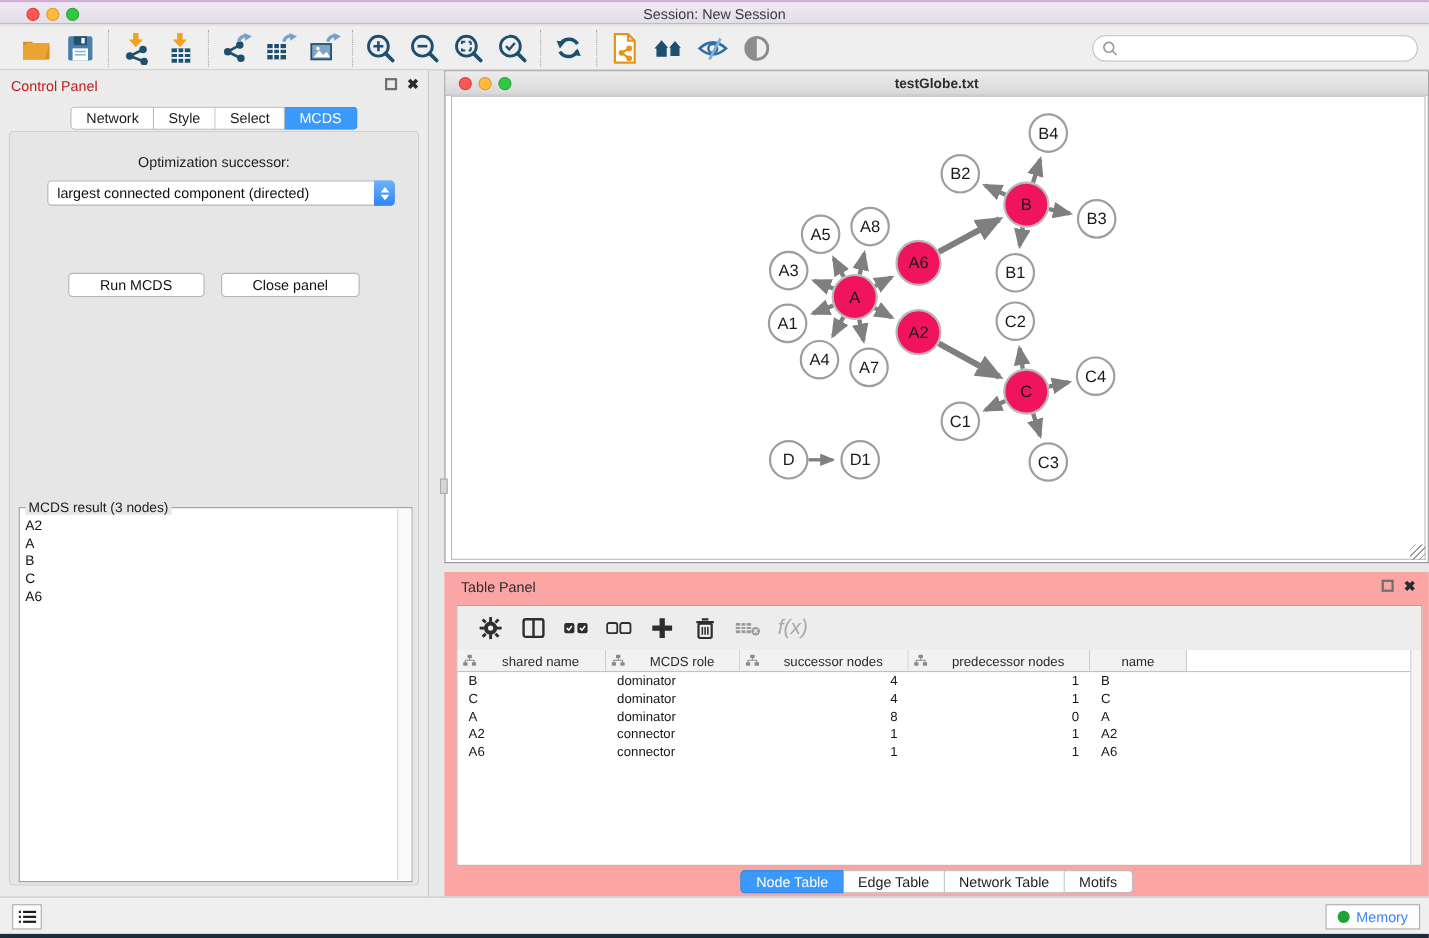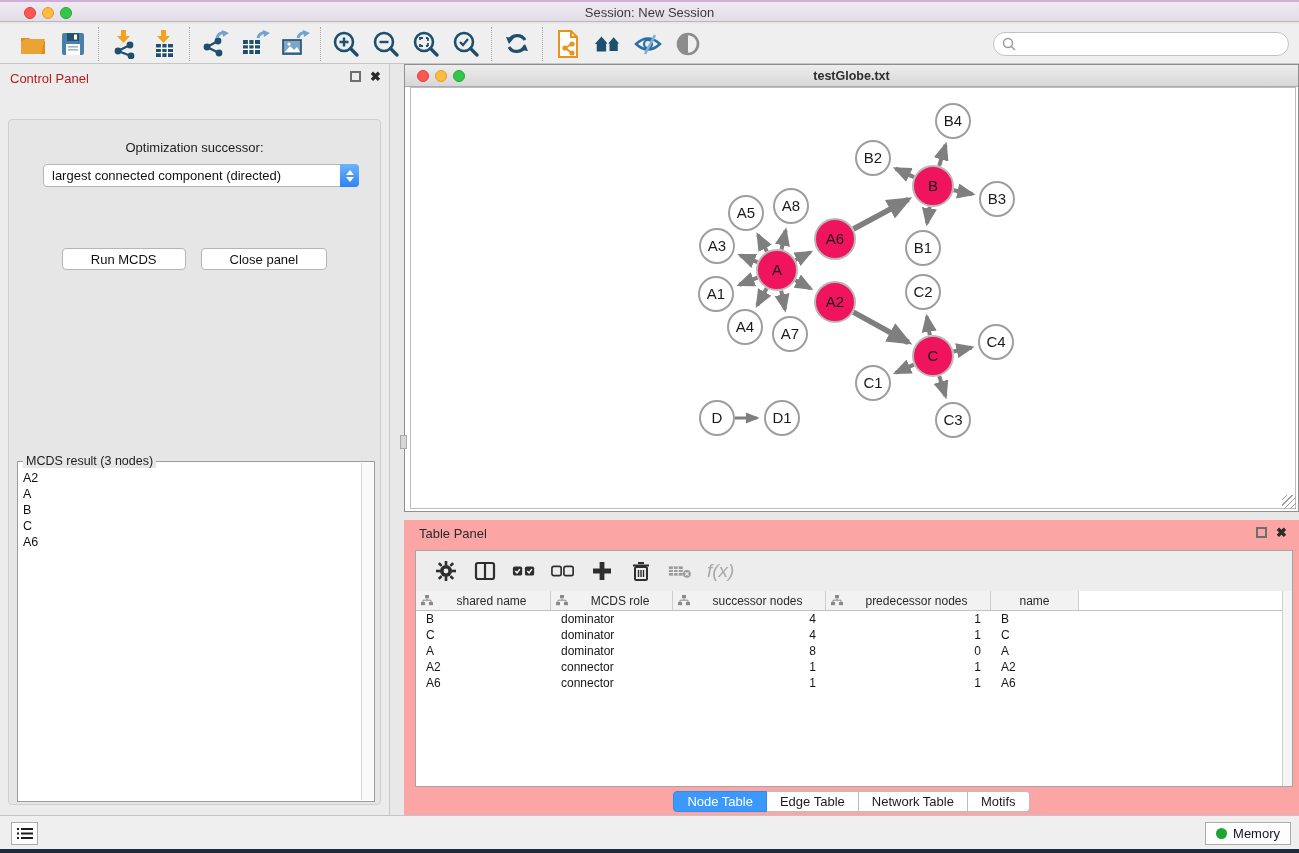--- a/index.html
+++ b/index.html
@@ -86,21 +86,21 @@
   .tp-cell { font-size:12px; line-height:16px; color:#161616; overflow:hidden; white-space:nowrap; }
   .tp-cell.left { padding-left:10px; text-align:left; }
   .tp-cell.right { padding-right:10px; text-align:right; }
   .tp-scroll { position:absolute; right:0; top:40px; bottom:0; width:10px; background:#f4f4f4; border-left:1px solid #d2d2d2; }
   .tp-tabs { position:absolute; left:0; right:0; top:271px; display:flex; justify-content:center; }
 
   
   .status-bar { position:absolute; left:0; top:815px; width:1299px; height:34px; background:#efefef; border-top:1px solid #c4c4c4; }
   .list-btn { position:absolute; left:11px; top:6px; width:27px; height:23px; background:#fdfdfd; border:1px solid #ababab; display:flex; align-items:center; justify-content:center; }
   .memory-btn { position:absolute; right:8px; top:6px; height:23px; padding:0 10px; background:#fdfdfd; border:1px solid #ababab;
-    display:flex; align-items:center; gap:6px; font-size:13px; color:#0f172a; }
+    display:flex; align-items:center; gap:6px; font-size:13px; color:#3b82f6; }
   .mem-dot { width:11px; height:11px; border-radius:50%; background:#1fa335; }
   .desktop-strip { position:absolute; left:0; top:849px; width:1299px; height:4px; background:#1c2b3d; }
 </style>
 </head>
 <body>
 
 <div class="titlebar">
   <span class="tl red"></span>
   <span class="tl yellow"></span>
   <span class="tl green"></span>
@@ -259,20 +259,26 @@
 </div>
 
 <div class="control-panel">
   <div class="cp-header">
     <span class="cp-title">Control Panel</span>
     <span class="win-btns">
       <span class="float-btn"></span>
       <span class="close-btn">✖</span>
     </span>
   </div>
+  <div class="cp-tabs" id="cp-tabs">
+      <div class="seg-tab">Network</div>
+      <div class="seg-tab">Style</div>
+      <div class="seg-tab">Select</div>
+      <div class="seg-tab active">MCDS</div>
+    </div>
   <div class="cp-body">
     <div class="opt-label">Optimization successor:</div>
     <div class="criterion-select">
       <span class="sel-text">largest connected component (directed)</span>
       <span class="sel-stepper">
           <span class="tri-up"></span>
           <span class="tri-dn"></span>
         </span>
     </div>
     <div class="cp-buttons">

